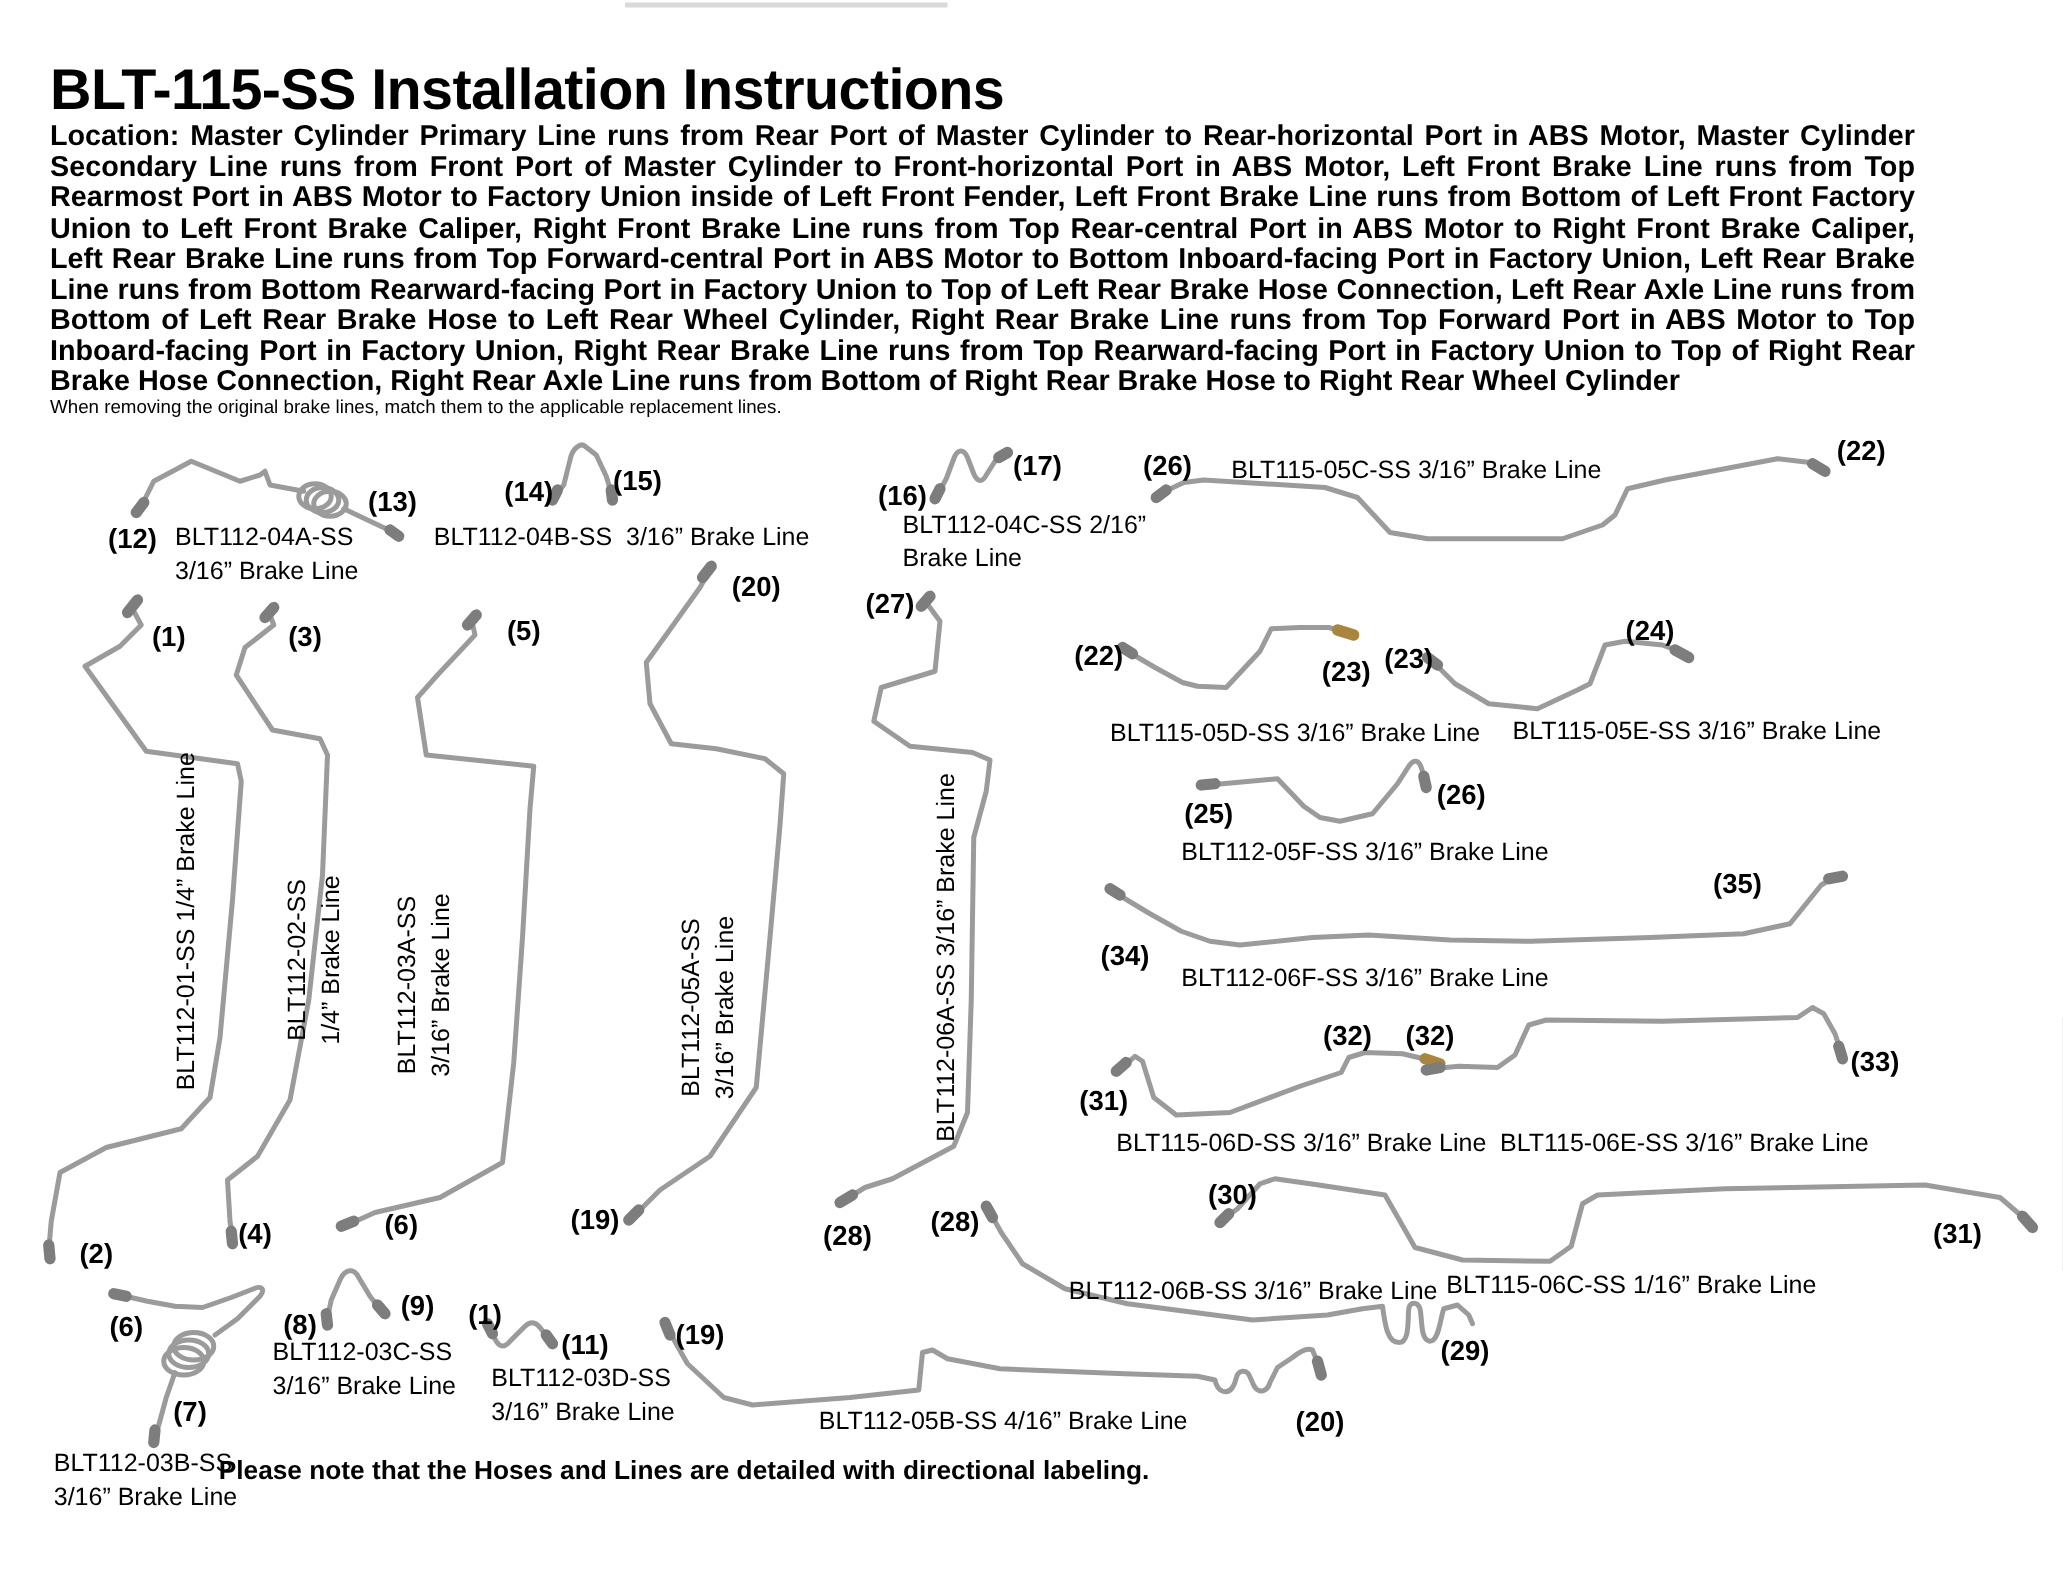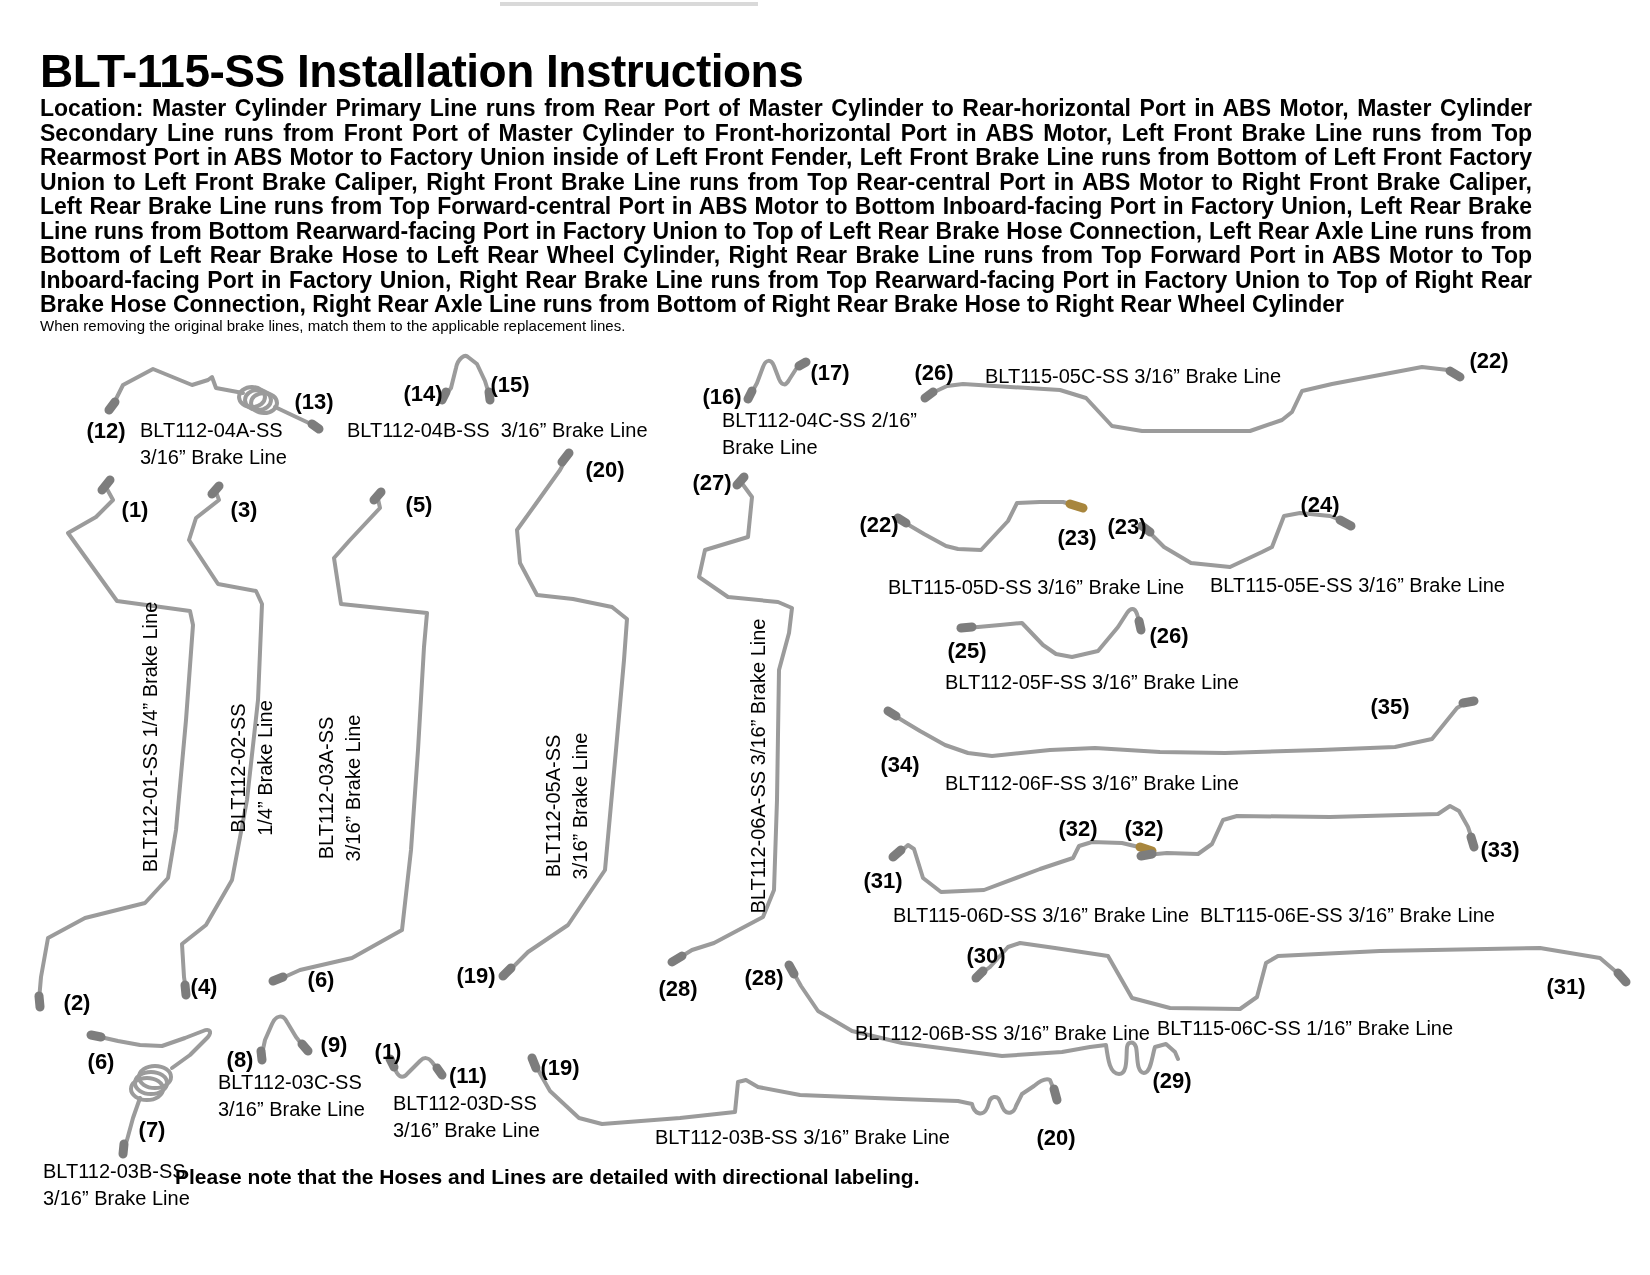--- a/index.html
+++ b/index.html
@@ -214,21 +214,21 @@
       <div class="plabel" style="left: 888px; top: 574px;"><div>BLT115-05D-SS 3/16” Brake Line</div></div>
       <div class="plabel" style="left: 1210px; top: 572px;"><div>BLT115-05E-SS 3/16” Brake Line</div></div>
       <div class="plabel" style="left: 945px; top: 669px;"><div>BLT112-05F-SS 3/16” Brake Line</div></div>
       <div class="plabel" style="left: 945px; top: 770px;"><div>BLT112-06F-SS 3/16” Brake Line</div></div>
       <div class="plabel" style="left: 893px; top: 902px;"><div>BLT115-06D-SS 3/16” Brake Line</div></div>
       <div class="plabel" style="left: 1200px; top: 902px;"><div>BLT115-06E-SS 3/16” Brake Line</div></div>
       <div class="plabel" style="left: 855px; top: 1020px;"><div>BLT112-06B-SS 3/16” Brake Line</div></div>
       <div class="plabel" style="left: 1157px; top: 1015px;"><div>BLT115-06C-SS 1/16” Brake Line</div></div>
       <div class="plabel" style="left: 218px; top: 1069px;"><div>BLT112-03C-SS</div><div>3/16” Brake Line</div></div>
       <div class="plabel" style="left: 393px; top: 1090px;"><div>BLT112-03D-SS</div><div>3/16” Brake Line</div></div>
-      <div class="plabel" style="left: 655px; top: 1124px;"><div>BLT112-03B-SS 3/16” Brake Line</div></div>
+      <div class="plabel" style="left: 655px; top: 1124px;"><div>BLT112-05B-SS 4/16” Brake Line</div></div>
       <div class="plabel" style="left: 43px; top: 1158px;"><div>BLT112-03B-SS</div><div>3/16” Brake Line</div></div>
       <div class="plabel rot" style="left: 150px; top: 737px;"><div>BLT112-01-SS 1/4” Brake Line</div></div>
       <div class="plabel rot" style="left: 252px; top: 768px;"><div>BLT112-02-SS</div><div>1/4” Brake Line</div></div>
       <div class="plabel rot" style="left: 340px; top: 788px;"><div>BLT112-03A-SS</div><div>3/16” Brake Line</div></div>
       <div class="plabel rot" style="left: 567px; top: 806px;"><div>BLT112-05A-SS</div><div>3/16” Brake Line</div></div>
       <div class="plabel rot" style="left: 758px; top: 766px;"><div>BLT112-06A-SS 3/16” Brake Line</div></div>
     </div>
 
   <div class="notes">
     <div>Please note that the Hoses and Lines are detailed with directional labeling.</div>

